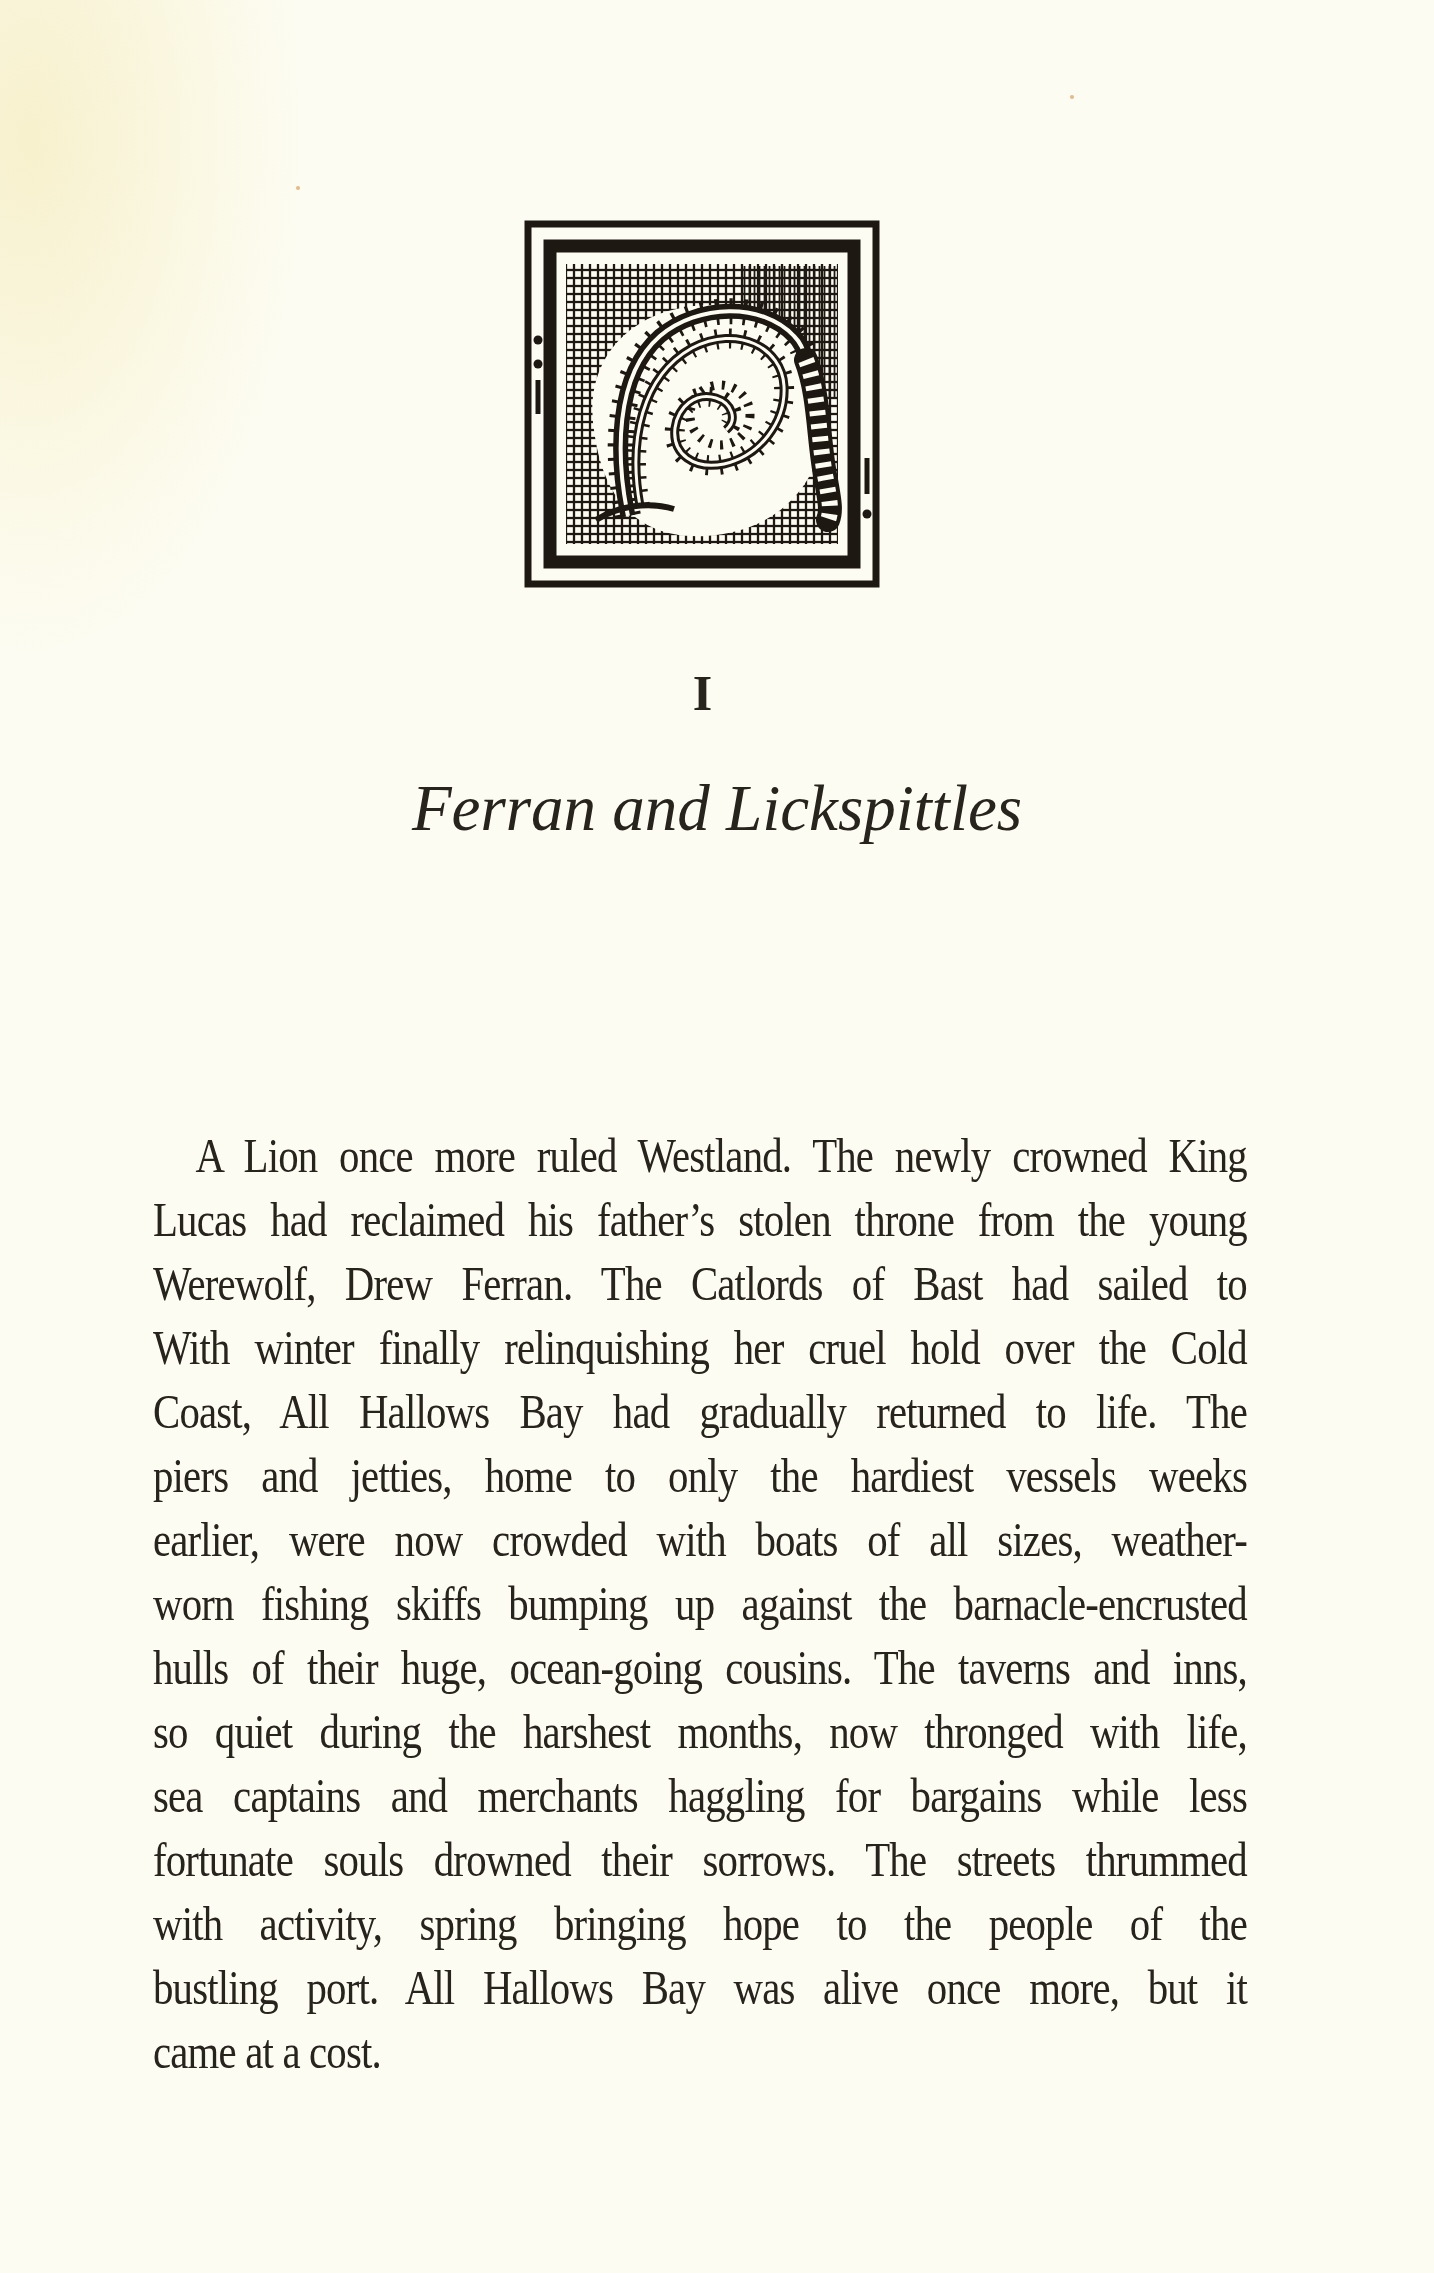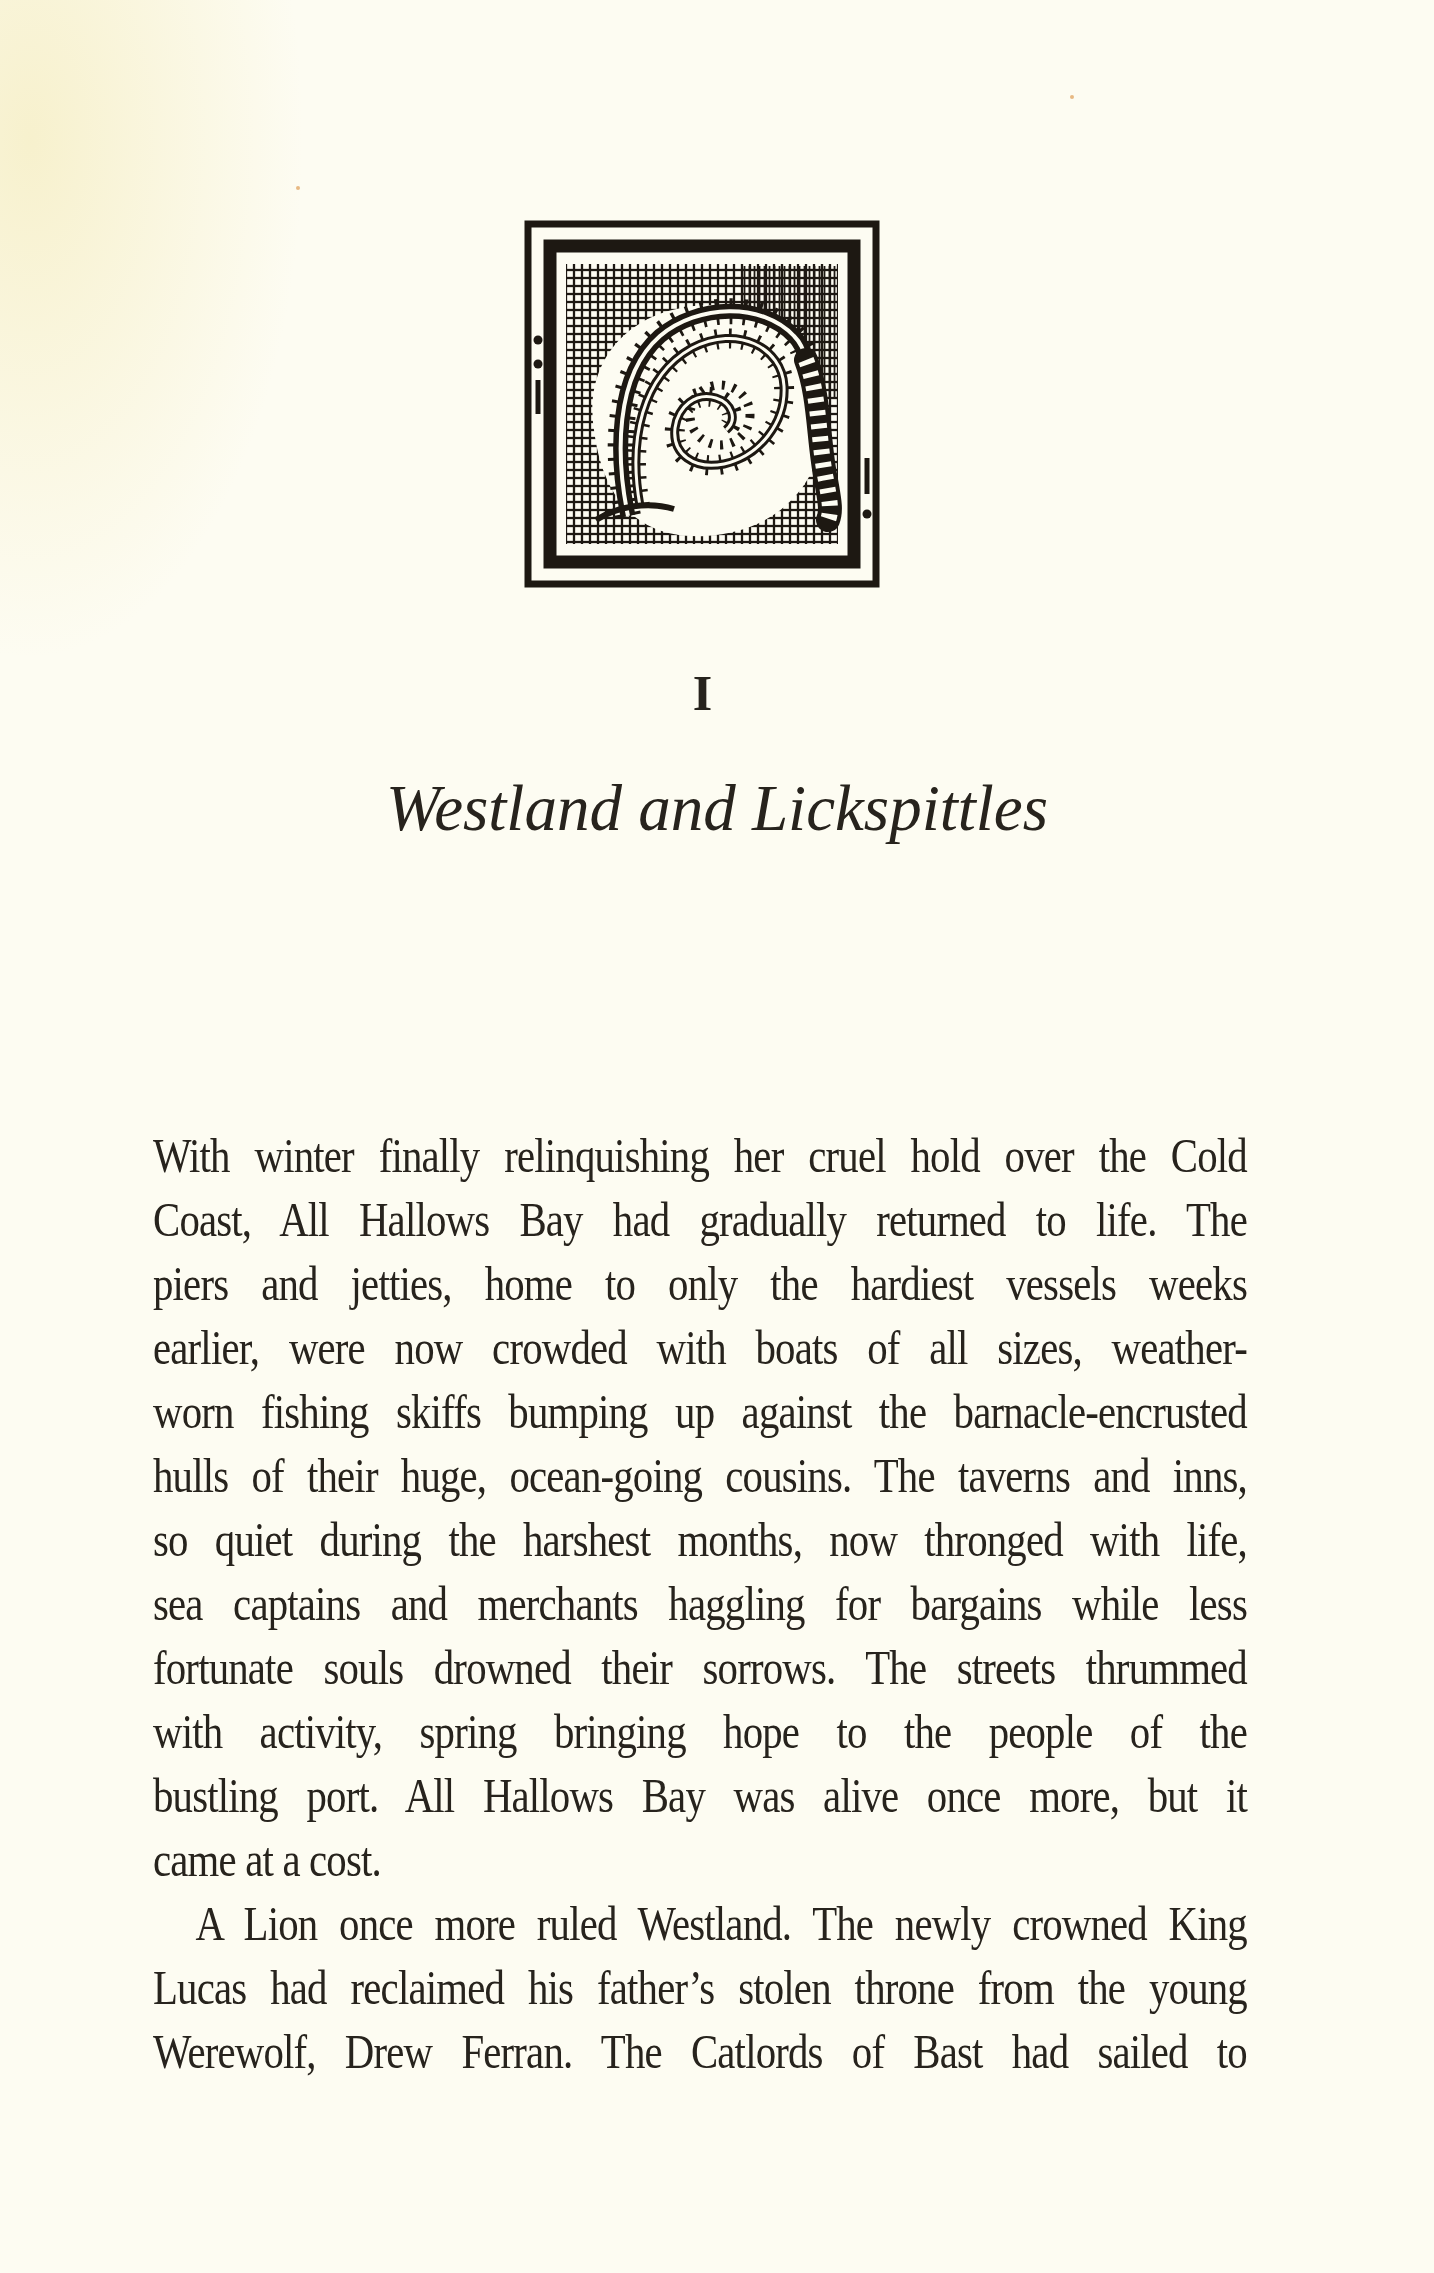--- a/index.html
+++ b/index.html
@@ -131,37 +131,37 @@
                C 156,188 174,174 194,180 C 210,185 216,202 204,212" fill="none" stroke="#fdfcf2" stroke-width="3"></path>
 
       <path d="M 284,142 C 298,178 296,224 304,262 C 307,280 310,292 306,302" fill="none" stroke="#1d1812" stroke-width="24" stroke-linecap="round"></path>
       <path d="M 284,142 C 298,178 296,224 304,262 C 307,280 310,292 306,302" fill="none" stroke="#fdfcf2" stroke-width="16" stroke-dasharray="5 8"></path>
 
       <path d="M 74,302 C 96,288 126,283 152,291" fill="none" stroke="#1d1812" stroke-width="6"></path>
     </svg>
   </div>
 
   <div class="chapter-number">I</div>
-  <div class="chapter-title">Westland and Lickspittles</div>
+  <div class="chapter-title">Ferran and Lickspittles</div>
 
   <div class="body-text" id="body-text">
+      <div>
+        <div class="line indent">A Lion once more ruled Westland. The newly crowned King</div>
+        <div class="line">Lucas had reclaimed his father’s stolen throne from the young</div>
+        <div class="line">Werewolf, Drew Ferran. The Catlords of Bast had sailed to</div>
+      </div>
       <div>
         <div class="line">With winter finally relinquishing her cruel hold over the Cold</div>
         <div class="line">Coast, All Hallows Bay had gradually returned to life. The</div>
         <div class="line">piers and jetties, home to only the hardiest vessels weeks</div>
         <div class="line">earlier, were now crowded with boats of all sizes, weather-</div>
         <div class="line">worn fishing skiffs bumping up against the barnacle-encrusted</div>
         <div class="line">hulls of their huge, ocean-going cousins. The taverns and inns,</div>
         <div class="line">so quiet during the harshest months, now thronged with life,</div>
         <div class="line">sea captains and merchants haggling for bargains while less</div>
         <div class="line">fortunate souls drowned their sorrows. The streets thrummed</div>
         <div class="line">with activity, spring bringing hope to the people of the</div>
         <div class="line">bustling port. All Hallows Bay was alive once more, but it</div>
         <div class="line last">came at a cost.</div>
       </div>
-      <div>
-        <div class="line indent">A Lion once more ruled Westland. The newly crowned King</div>
-        <div class="line">Lucas had reclaimed his father’s stolen throne from the young</div>
-        <div class="line">Werewolf, Drew Ferran. The Catlords of Bast had sailed to</div>
-      </div>
     </div>
 
 </div>
 
 </body></html>

